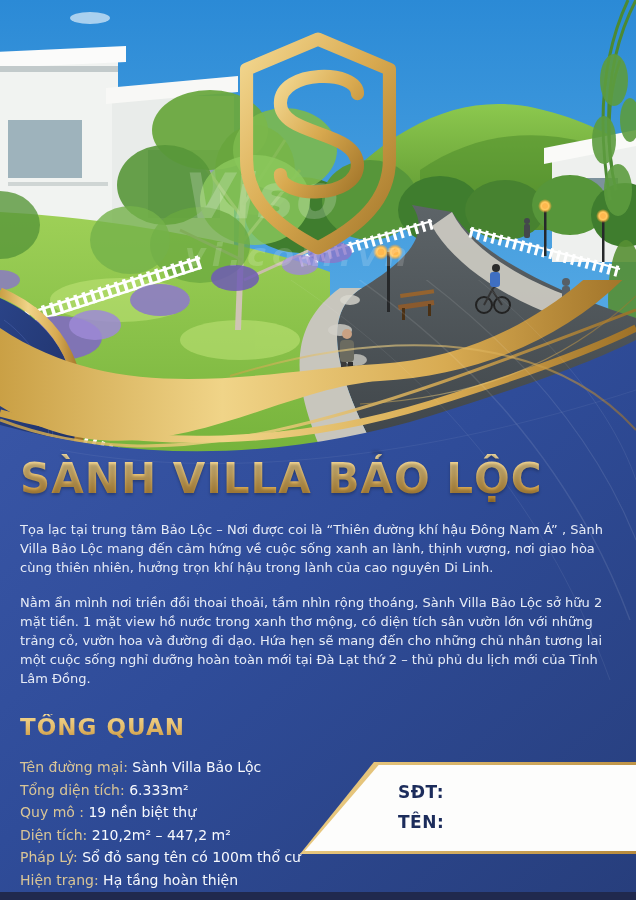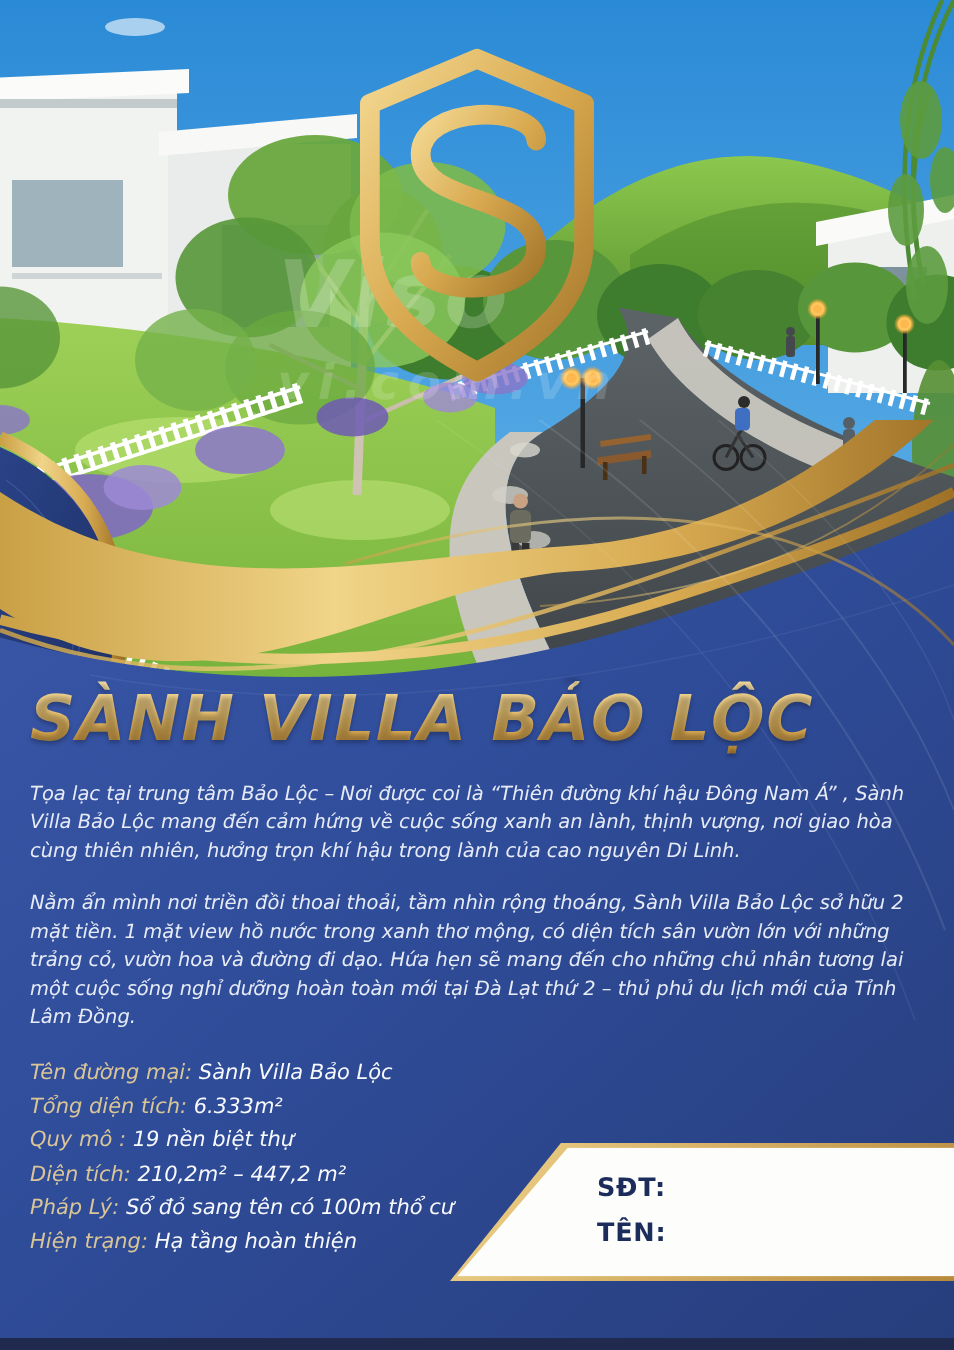--- a/index.html
+++ b/index.html
@@ -23,21 +23,21 @@
   .logo-emblem{margin:0 auto;width:240px;height:235px;}
   .brand-name{
     margin-top:-4px;font-size:36px;font-weight:500;color:#1d1d1d;
     letter-spacing:.36em;padding-left:.36em;
     text-shadow:0 0 2px #fff,0 0 3px #fff,0 0 5px rgba(255,255,255,.95),1px 1px 2px #fff,-1px -1px 2px #fff;
   }
   
   .backdrop{position:absolute;top:280px;left:0;width:636px;height:620px;z-index:5;}
   
   .content{position:absolute;top:430px;left:0;width:636px;height:470px;z-index:6;
-    padding:0 20px;box-sizing:border-box;color:#e9edf7;font-style:italic;}
+    padding:0 20px;box-sizing:border-box;color:#e9edf7;}
   .title{
     margin:24px 0 0 0;font-size:42px;line-height:50px;font-weight:800;letter-spacing:1px;
     background:linear-gradient(180deg,#f7e0a4 0%,#eec878 40%,#d7a64e 70%,#b07f2e 100%);
     -webkit-background-clip:text;background-clip:text;
     color:#e3bc6a;-webkit-text-fill-color:transparent;
     text-shadow:0 2px 3px rgba(0,0,0,.25);
   }
   .para{margin:16px 0 0 0;font-size:13px;line-height:19px;color:#e6ebf6;max-width:598px;}
   .section-heading{
     margin:26px 0 0 0;font-size:23px;font-weight:800;letter-spacing:1px;
@@ -302,20 +302,21 @@
       <path d="M60,170 C220,200 420,180 636,110" stroke="#ffffff" stroke-width="1" opacity="0.06"></path>
     </g>
 
     <rect x="0" y="612" width="636" height="8" fill="#20294e"></rect>
   </svg>
 
   <div class="content">
     <h1 class="title">SÀNH VILLA BẢO LỘC</h1>
     <p class="para">Tọa lạc tại trung tâm Bảo Lộc – Nơi được coi là “Thiên đường khí hậu Đông Nam Á” , Sành Villa Bảo Lộc mang đến cảm hứng về cuộc sống xanh an lành, thịnh vượng, nơi giao hòa cùng thiên nhiên, hưởng trọn khí hậu trong lành của cao nguyên Di Linh.</p>
     <p class="para">Nằm ẩn mình nơi triền đồi thoai thoải, tầm nhìn rộng thoáng, Sành Villa Bảo Lộc sở hữu 2 mặt tiền. 1 mặt view hồ nước trong xanh thơ mộng, có diện tích sân vườn lớn với những trảng cỏ, vườn hoa và đường đi dạo. Hứa hẹn sẽ mang đến cho những chủ nhân tương lai một cuộc sống nghỉ dưỡng hoàn toàn mới tại Đà Lạt thứ 2 – thủ phủ du lịch mới của Tỉnh Lâm Đồng.</p>
+    <h2 class="section-heading">TỔNG QUAN</h2>
 
     <div class="overview">
       <div class="ov-row">
         <span class="ov-label">Tên đường mại:</span>
         <span class="ov-value">Sành Villa Bảo Lộc</span>
       </div>
       <div class="ov-row">
         <span class="ov-label">Tổng diện tích:</span>
         <span class="ov-value">6.333m²</span>
       </div>

